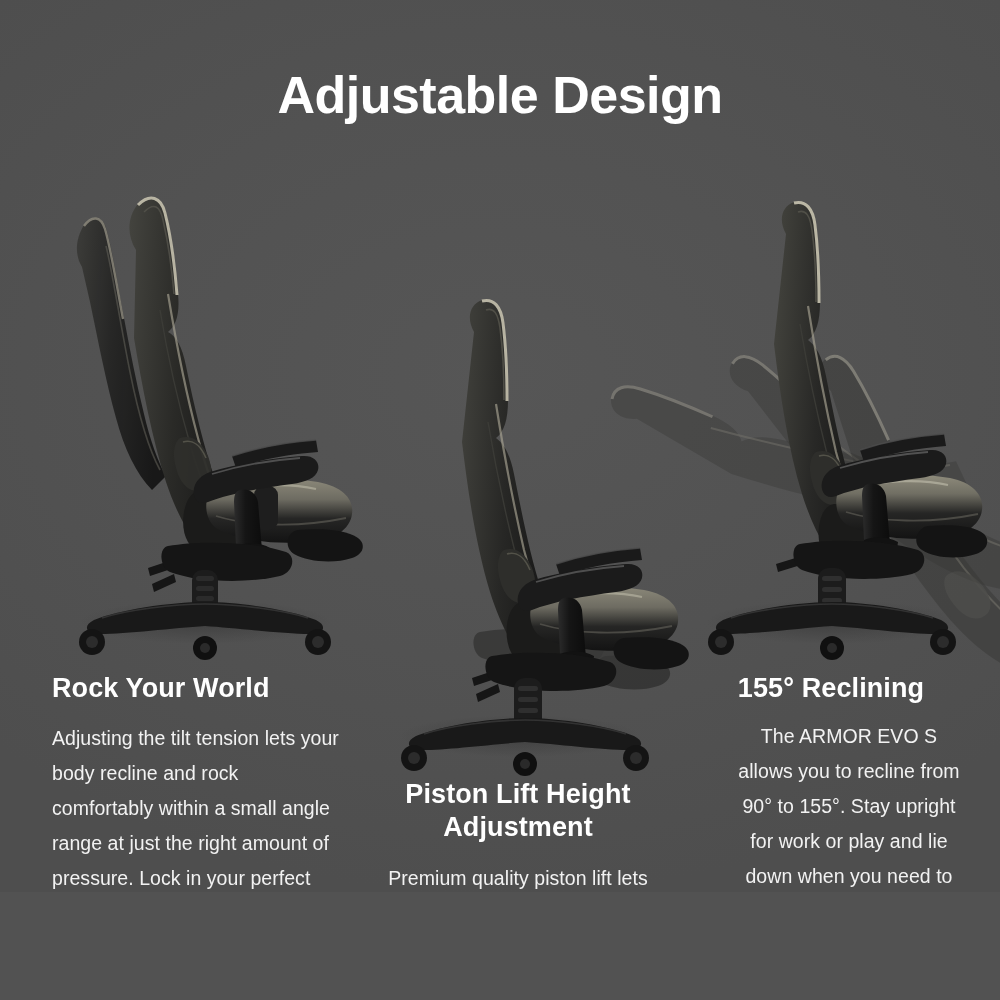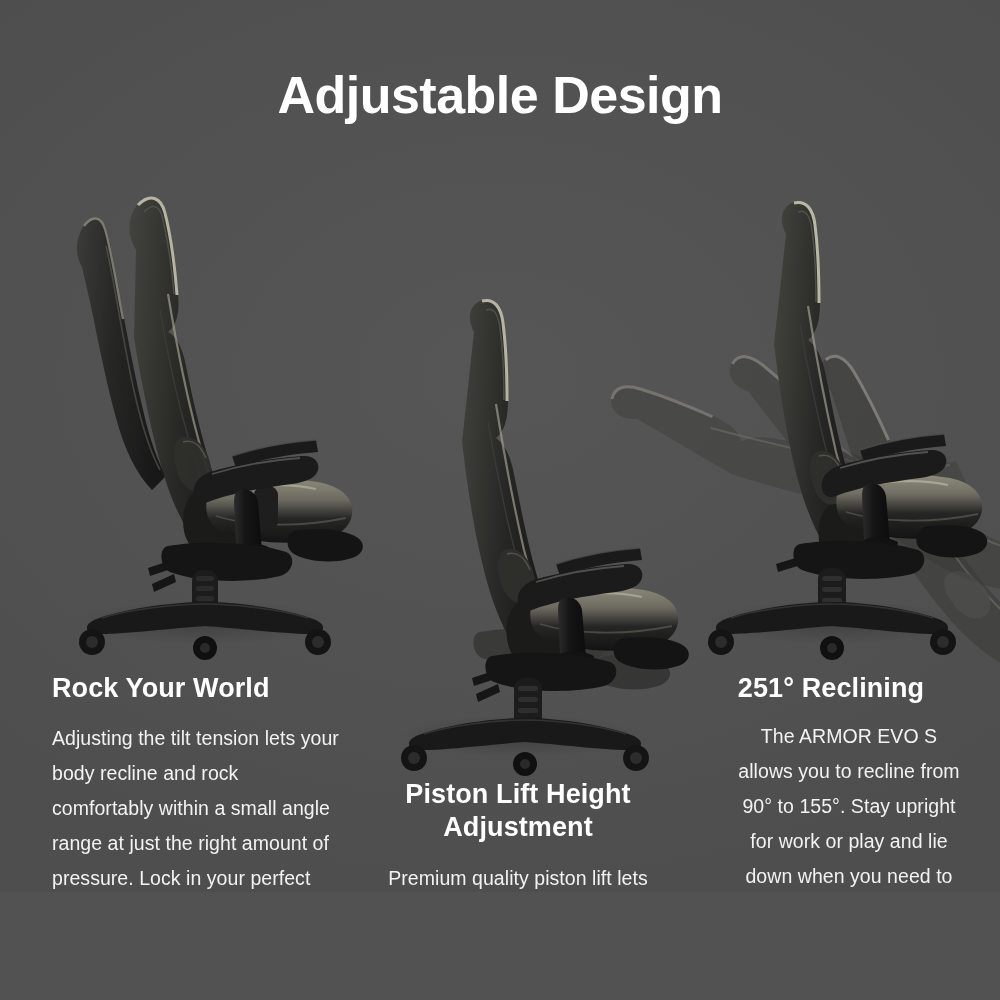--- a/index.html
+++ b/index.html
@@ -409,17 +409,17 @@
     <div class="heading">Rock Your World</div>
     <p class="body-text">Adjusting the tilt tension lets your body recline and rock comfortably within a small angle range at just the right amount of pressure. Lock in your perfect position!</p>
   </div>
 
   <div class="col col2">
     <div class="heading">Piston Lift Height Adjustment</div>
     <p class="body-text">Premium quality piston lift lets you easily adjust the ARMOR EVO S's height.</p>
   </div>
 
   <div class="col col3">
-    <div class="heading">251° Reclining</div>
+    <div class="heading">155° Reclining</div>
     <p class="body-text">The ARMOR EVO S allows you to recline from 90° to 155°. Stay upright for work or play and lie down when you need to rest.</p>
   </div>
 
 </div>
 
 </body></html>

